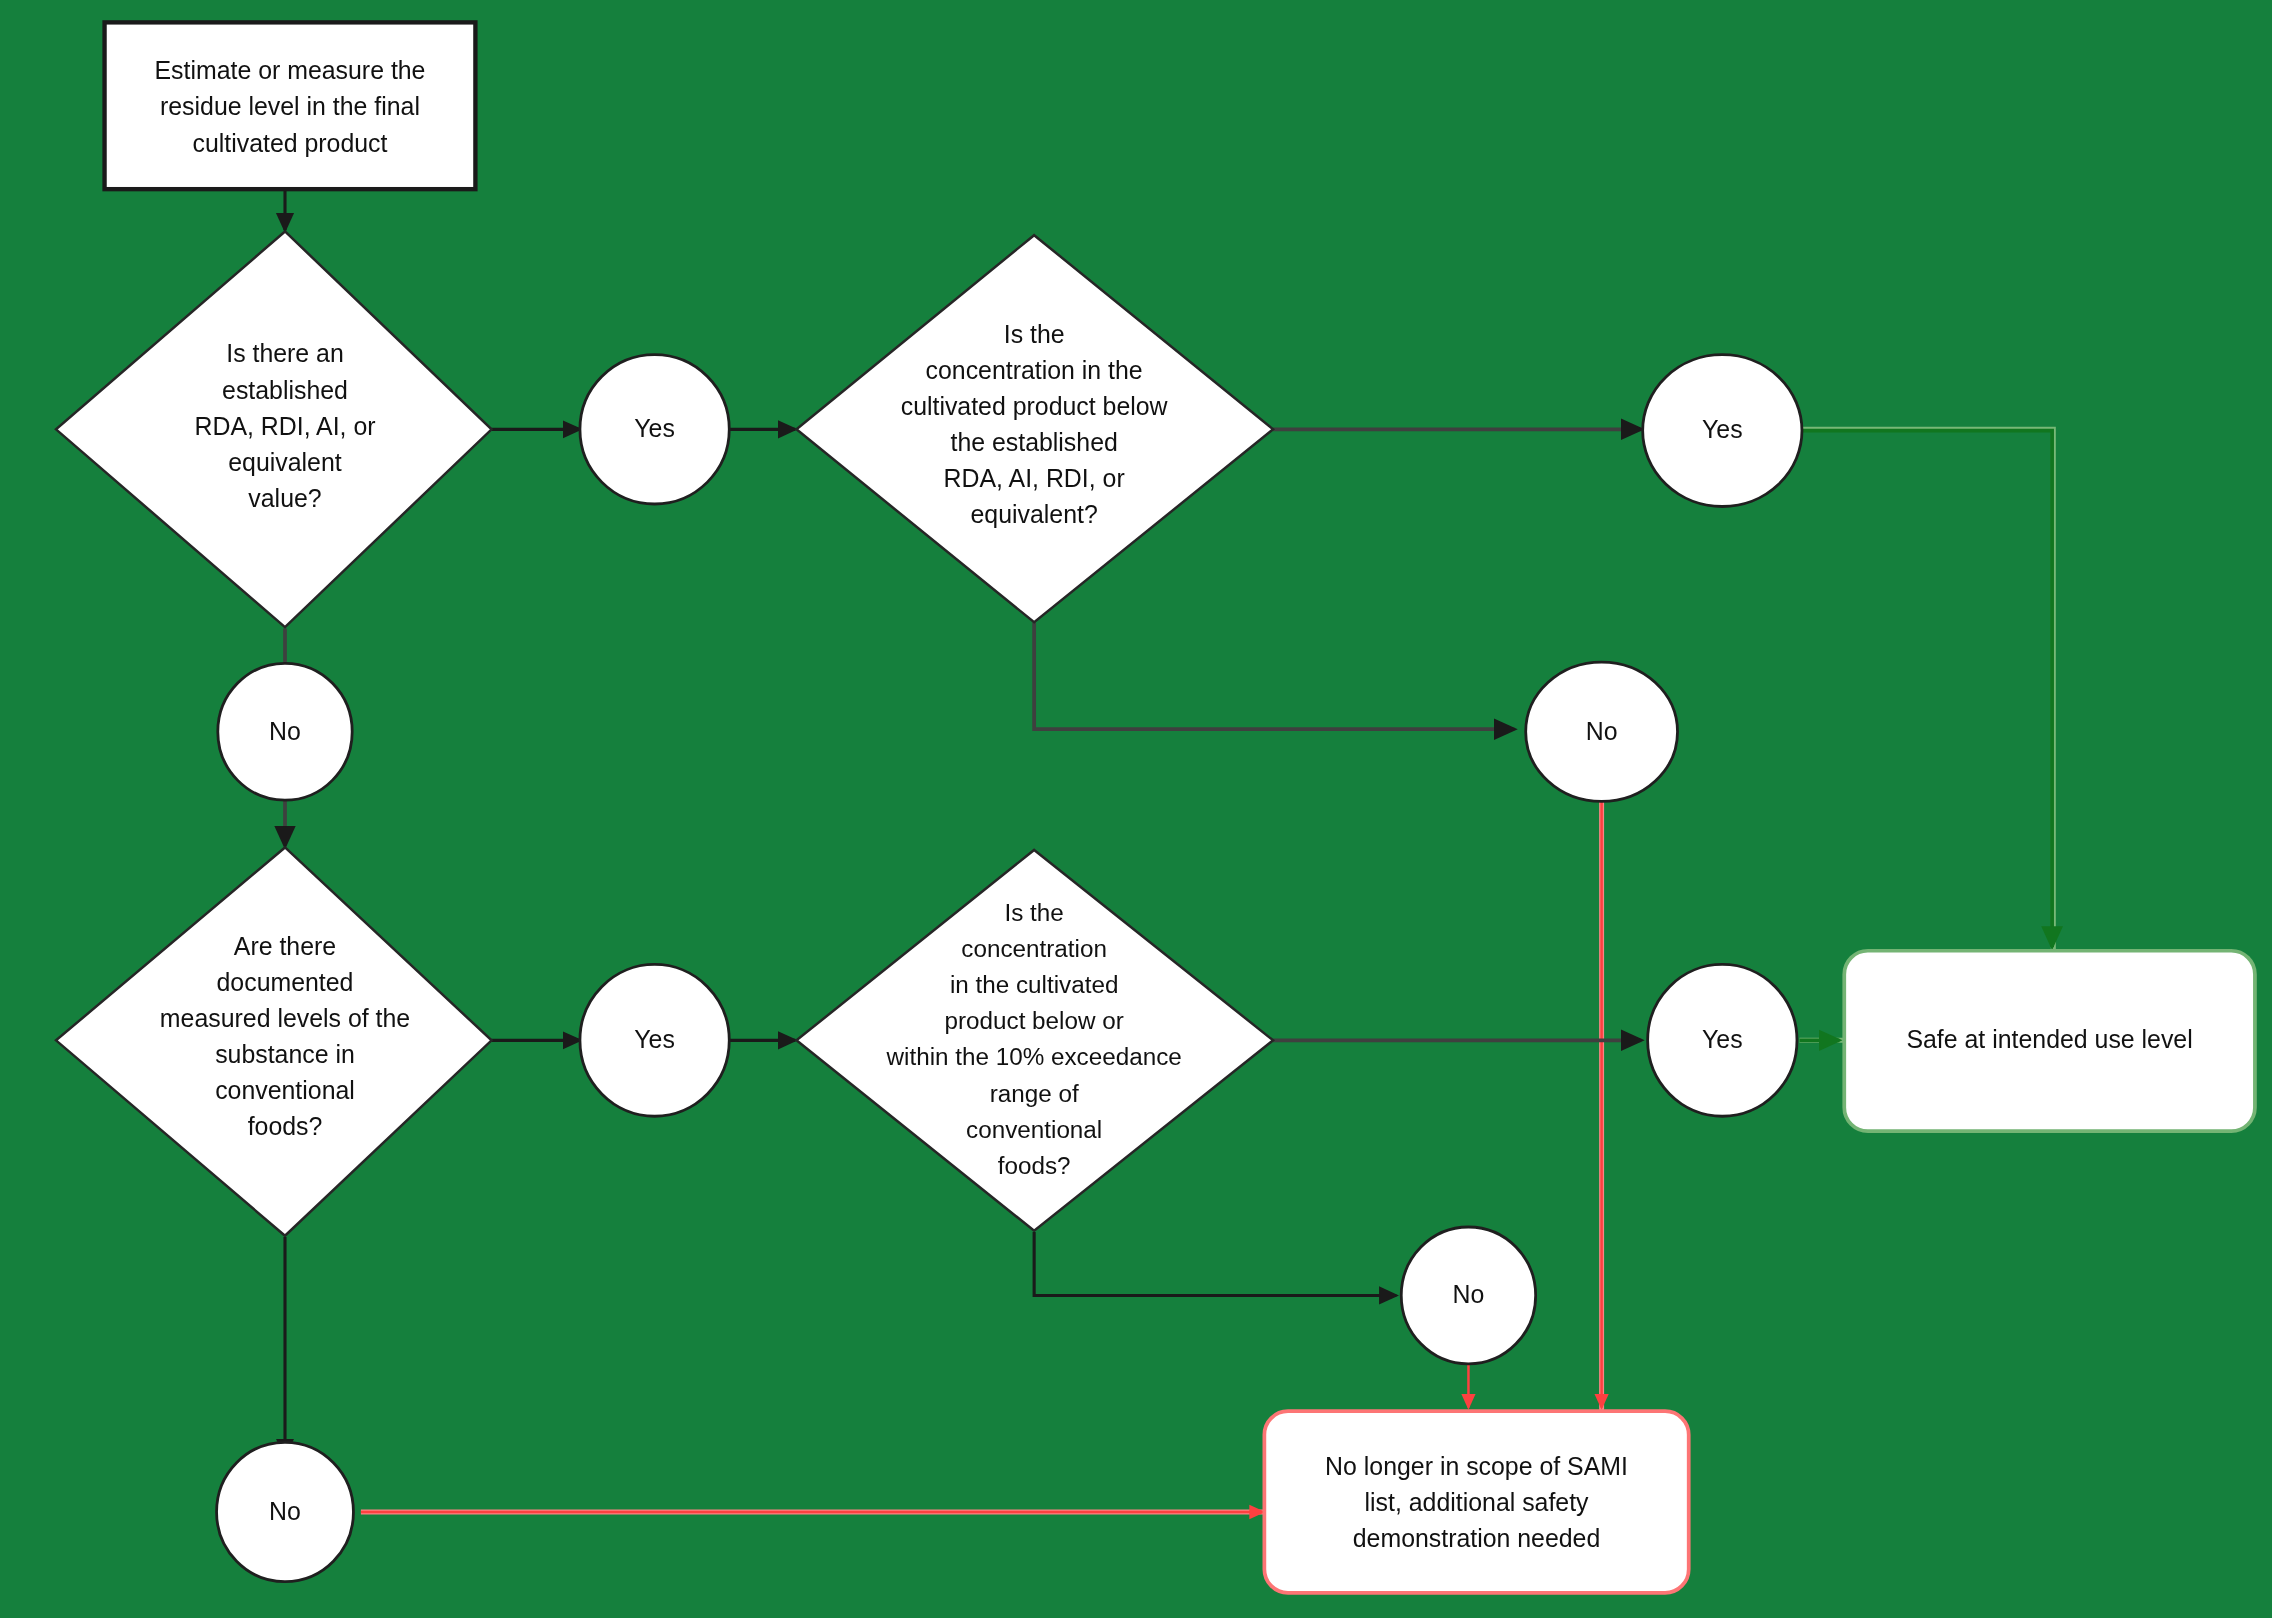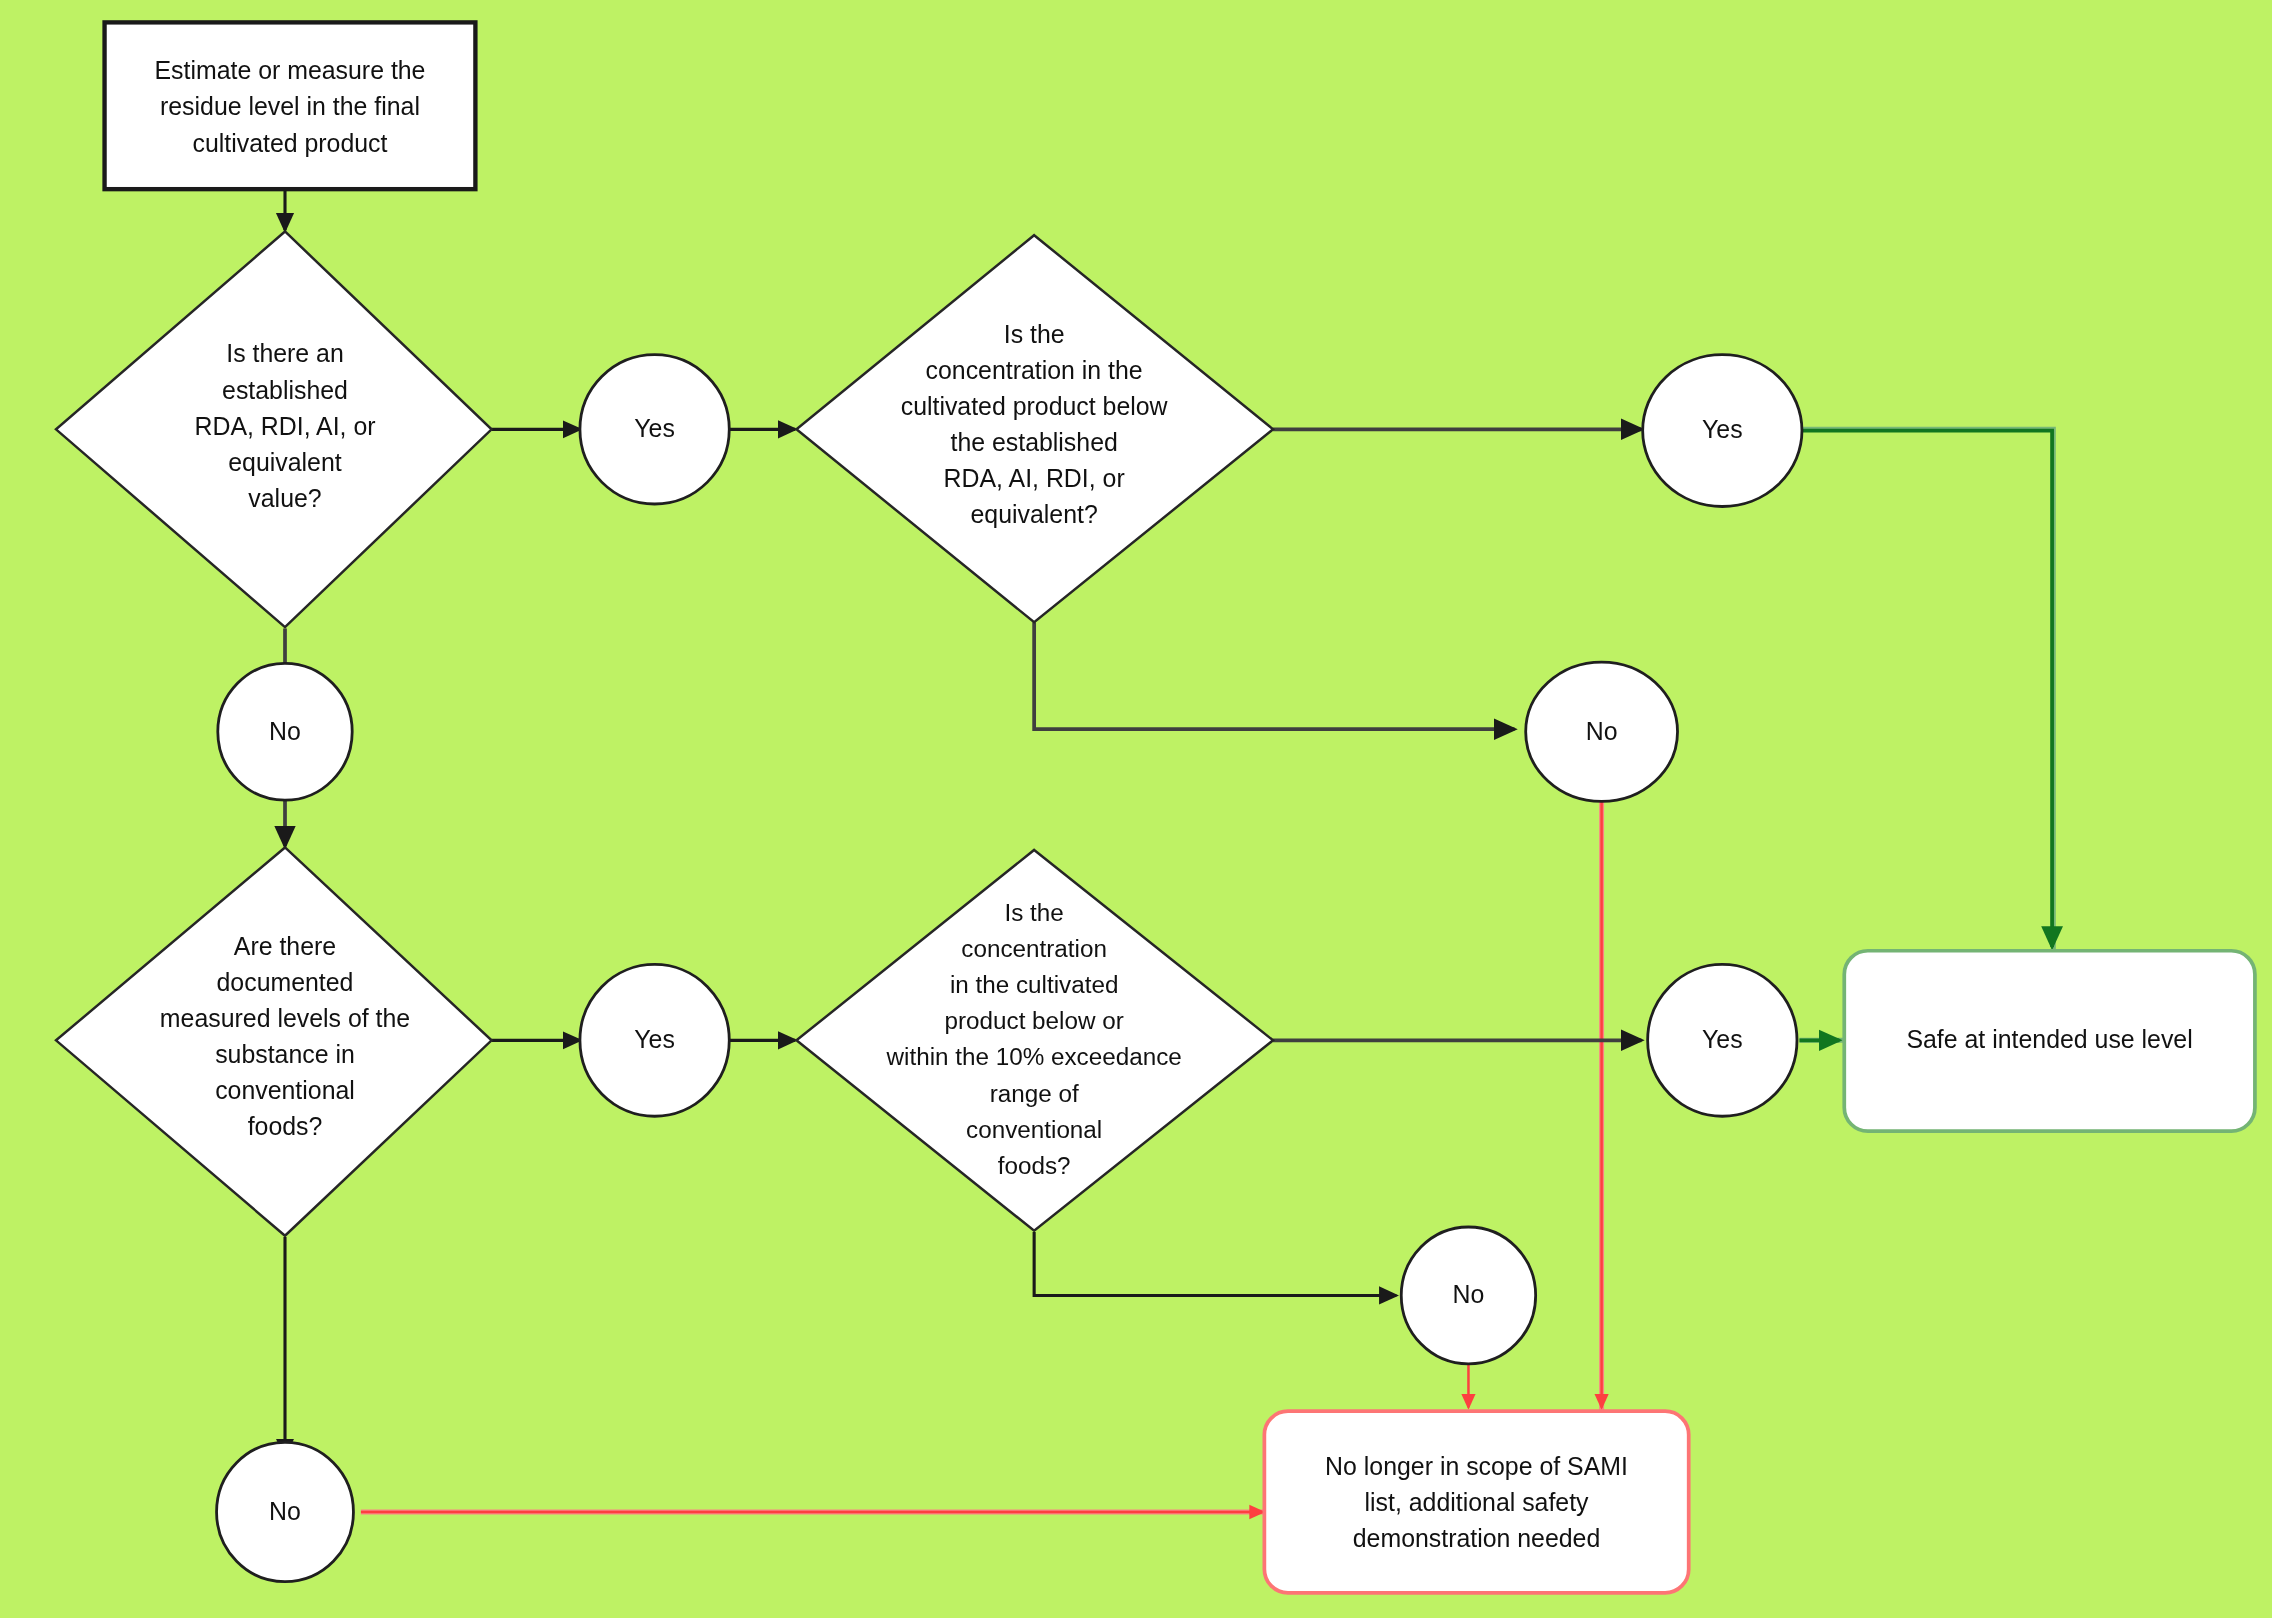--- a/index.html
+++ b/index.html
@@ -8,21 +8,21 @@
     padding: 0;
     background: #ffffff;
   }
   body {
     font-family: "Liberation Sans", sans-serif;
   }
   #flow-root {
     position: relative;
     width: 2273px;
     height: 1619px;
-    background: #bef264;
+    background: #15803d;
     overflow: hidden;
   }
   svg.flow-canvas {
     position: absolute;
     top: 0;
     left: 0;
     width: 2273px;
     height: 1619px;
     display: block;
   }

